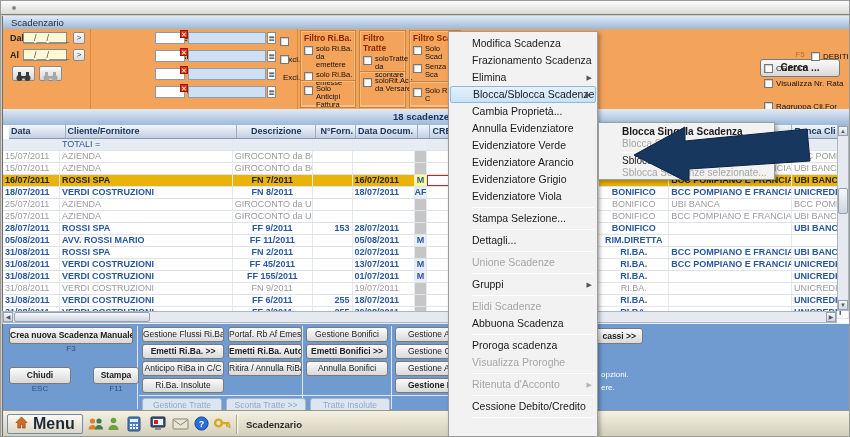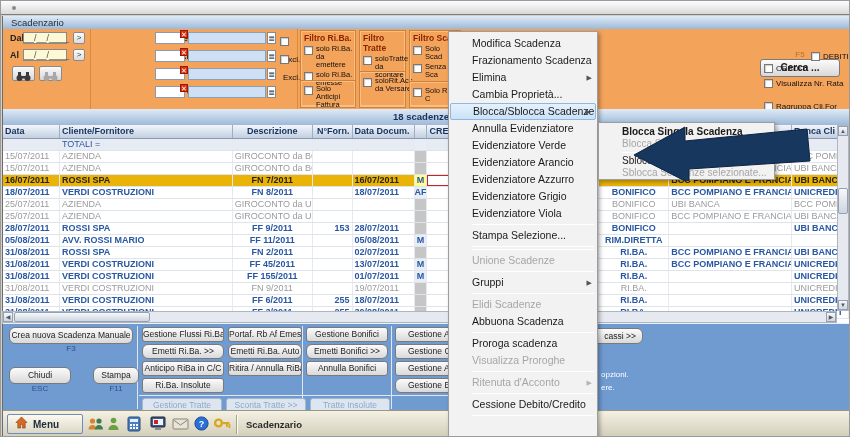--- a/index.html
+++ b/index.html
@@ -32,21 +32,21 @@
   .binoc{width:23px;height:15px;background:linear-gradient(#fafafa,#d8d8d8);border:1px solid #8a8a8a;border-radius:2px;padding:1px 3px;}
   
   #cerca{left:757px;top:30px;width:80px;height:18px;background:linear-gradient(#fcfcfc,#d8d8d8);border:1px solid #7a7a7a;border-radius:3px;font-size:10px;font-weight:bold;color:#222;text-align:center;line-height:16px;}
   .hint{font-size:8px;color:#b8701f;text-align:center;}
   .hintblue{font-size:8px;color:#30508c;text-align:center;}
   
   #countbar{left:1px;top:108px;width:848px;height:16px;background:linear-gradient(#dfeaf6,#9db9d8);border-left:1px solid #6b6b6b;border-right:1px solid #6b6b6b;}
   #countbar .c{position:absolute;left:300px;top:2px;width:146px;text-align:right;font-size:9.5px;font-weight:bold;color:#16325c;}
   
   #tbl{left:1px;top:124px;width:848px;height:198px;background:#fff;overflow:hidden;border-left:1px solid #6b6b6b;border-right:1px solid #6b6b6b;}
-  .thead{display:flex;height:14px;background:linear-gradient(#f2f6fb,#c2cfe2);border-bottom:1px solid #8b99ad;}
+  .thead{display:flex;height:14px;background:linear-gradient(#f2f6fb,#c2cfe2);border-bottom:1px solid #8b99ad;margin-left:6px;}
   .th{font-size:9px;font-weight:bold;color:#16325c;border-right:1px solid #9fb0c6;padding:1px 2px 0 2px;white-space:nowrap;overflow:hidden;position:relative;}
   .trow{display:flex;height:12px;border-bottom:1px solid #dfe3ea;background:#fff;}
   .td{font-size:9px;color:#9b9b9b;border-right:1px solid #e6e9ef;padding:0 2px;white-space:nowrap;overflow:hidden;line-height:11px;}
   .r-blue .td{color:#2857a4;font-weight:bold;}
   .r-totali{background:#e7ebf3;}
   .r-totali .td{color:#2857a4;font-weight:normal;}
   .r-sel{background:#eab308;}
   .r-sel .td{color:#222;font-weight:bold;}
   .c-date{width:57px;}.c-cliente{width:173px;}.c-descr{width:80px;text-align:center;}
   .c-nforn{width:40px;text-align:right;}.c-datadoc{width:62px;}.c-marker{width:13px;text-align:center;padding:0;}
@@ -61,27 +61,27 @@
   .sorticon{position:absolute;right:1px;top:2px;font-size:6px;color:#444;}
   
   .sbar{background:#e6eaf0;border:1px solid #aeb6c2;}
   .sthumb{position:absolute;background:linear-gradient(#f6f8fa,#cfd6e0);border:1px solid #96a0b0;border-radius:2px;}
   .sarr{position:absolute;font-size:6px;color:#556;text-align:center;background:linear-gradient(#f6f8fa,#cfd6e0);border:1px solid #96a0b0;}
   
   #bluepanel{left:1px;top:322px;width:848px;height:87px;background:#6f9bd1;border-left:1px solid #6b6b6b;border-right:1px solid #6b6b6b;border-top:1px solid #e8f0f8;}
   .vdiv{position:absolute;top:2px;height:83px;width:1px;background:#dfe8f2;}
   .hdiv{position:absolute;height:1px;background:#dfe8f2;}
   .pbtn{display:block;background:linear-gradient(#fbfbfb,#d9d9d9);border:1px solid #7a7a7a;border-radius:3px;font-size:8.5px;color:#222;text-align:center;padding:0;height:15px;line-height:13px;white-space:nowrap;overflow:hidden;font-family:"Liberation Sans",sans-serif;}
-  .pbtn.bold{font-weight:normal;border-radius:6px;}
+  .pbtn.bold{font-weight:bold;}
   .pbtn.dis{background:#dde6f0;border-color:#a8b8cc;color:#8ea8c4;}
   .brow{display:flex;gap:4px;margin-bottom:2px;}
   
   #statusbar{left:1px;top:409px;width:848px;height:27px;background:linear-gradient(#f4f1e4,#d3cfba);border-left:1px solid #6b6b6b;border-right:1px solid #6b6b6b;border-bottom:1px solid #6b6b6b;border-top:1px solid #9a9684;}
   #menubtn{position:absolute;left:4px;top:3px;width:76px;height:20px;background:linear-gradient(#fbf9f0,#dcd8c6);border:1px solid #6f8cb4;border-radius:2px;display:flex;align-items:center;gap:5px;padding-left:7px;}
-  #menubtn .mlbl{font-size:10px;font-weight:bold;color:#1d2a3a;}
+  #menubtn .mlbl{font-size:16px;font-weight:bold;color:#1d2a3a;}
   .sicon{position:absolute;top:5px;width:17px;height:16px;}
   .ssep{position:absolute;top:4px;width:1px;height:19px;background:#a59f8c;box-shadow:1px 0 0 #fffdf2;}
   #sbctx{position:absolute;left:243px;top:8px;font-size:9.5px;font-weight:bold;color:#2a2a2a;}
   
   .menu{position:absolute;background:#f2f2f2;border:1px solid #9d9d9d;box-shadow:2px 2px 4px rgba(0,0,0,.3);padding:3px 1px;overflow:hidden;}
   .mi{position:relative;height:17px;line-height:17px;font-size:10.5px;color:#1a1a1a;padding-left:22px;padding-right:28px;white-space:nowrap;}
   .menu-sub .mi{height:12px;line-height:12px;font-size:10px;}
   .mi.dis{color:#a6a6a6;}
   .mi.bold{font-weight:bold;}
   .mi.hl{background:linear-gradient(#e6f1fc,#c9e2f8);border:1px solid #90b8dc;border-radius:2px;line-height:15px;}
@@ -568,31 +568,31 @@
             <rect x="14.5" y="8" width="1.8" height="4" fill="#d8a820"></rect>
           </svg></span></span>
     <span class="ssep" style="left:233px;"></span>
     <span id="sbctx">Scadenzario</span>
   </div>
 
   <div class="menu" id="ctxmenu">
       <div class="mi"><span>Modifica Scadenza</span></div>
       <div class="mi"><span>Frazionamento Scadenza</span></div>
       <div class="mi"><span>Elimina</span><span class="miarr">▶</span></div>
+      <div class="mi hl"><span>Blocca/Sblocca Scadenze</span><span class="miarr">▶</span></div>
       <div class="mi"><span>Cambia Proprietà...</span></div>
-      <div class="mi hl"><span>Blocca/Sblocca Scadenze</span><span class="miarr">▶</span></div>
       <div class="mi"><span>Annulla Evidenziatore</span></div>
       <div class="mi"><span>Evidenziatore Verde</span></div>
       <div class="mi"><span>Evidenziatore Arancio</span></div>
-      <div class="mi"><span>Evidenziatore Azzurro</span></div>
       <div class="mi"><span>Evidenziatore Grigio</span></div>
       <div class="mi"><span>Evidenziatore Viola</span></div>
       <div class="msep"></div>
       <div class="mi"><span>Stampa Selezione...</span></div>
       <div class="msep"></div>
+      <div class="mi"><span>Dettagli...</span></div>
       <div class="msep"></div>
       <div class="mi dis"><span>Unione Scadenze</span></div>
       <div class="msep"></div>
       <div class="mi"><span>Gruppi</span><span class="miarr">▶</span></div>
       <div class="msep"></div>
       <div class="mi dis"><span>Elidi Scadenze</span></div>
       <div class="mi"><span>Abbuona Scadenza</span></div>
       <div class="msep"></div>
       <div class="mi"><span>Proroga scadenza</span></div>
       <div class="mi dis"><span>Visualizza Proroghe</span></div>

